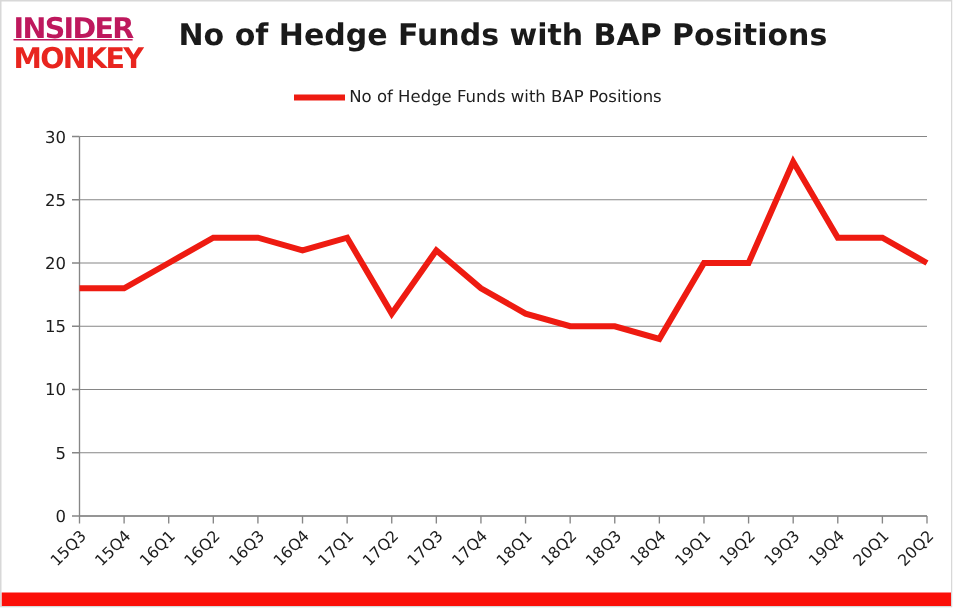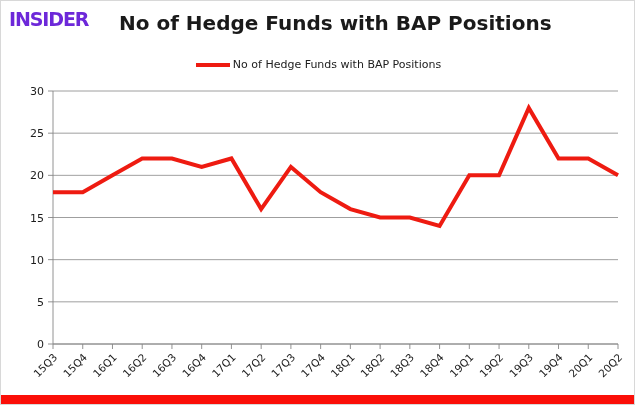--- a/index.html
+++ b/index.html
@@ -29,21 +29,21 @@
     background: #ffffff;
   }
   #logo .logo-line {
     font-family: "DejaVu Sans", sans-serif;
     font-weight: bold;
     font-size: 19px;
     letter-spacing: -1.1px;
     line-height: 20px;
     white-space: nowrap;
   }
-  #logo .logo-top { color: #6d28d9; }
+  #logo .logo-top { color: #be185d; text-decoration: underline; }
   #logo .logo-bottom { color: #e8251f; }
 
   
   #chart-title {
     position: absolute;
     left: 118px;
     top: 10px;
     font-family: "DejaVu Sans", sans-serif;
     font-size: 20px;
     font-weight: bold;
@@ -126,20 +126,21 @@
     background: #fb0f08;
   }
 </style>
 </head>
 <body>
 
 <div id="page">
 
   <div id="logo">
     <div class="logo-line logo-top">INSIDER</div>
+    <div class="logo-line logo-bottom">MONKEY</div>
   </div>
 
   <div id="chart-title">No of Hedge Funds with BAP Positions</div>
 
   <div id="legend">
     <span class="legend-swatch"></span>
     <span class="legend-label">No of Hedge Funds with BAP Positions</span>
   </div>
 
   <div id="plot-wrap">

